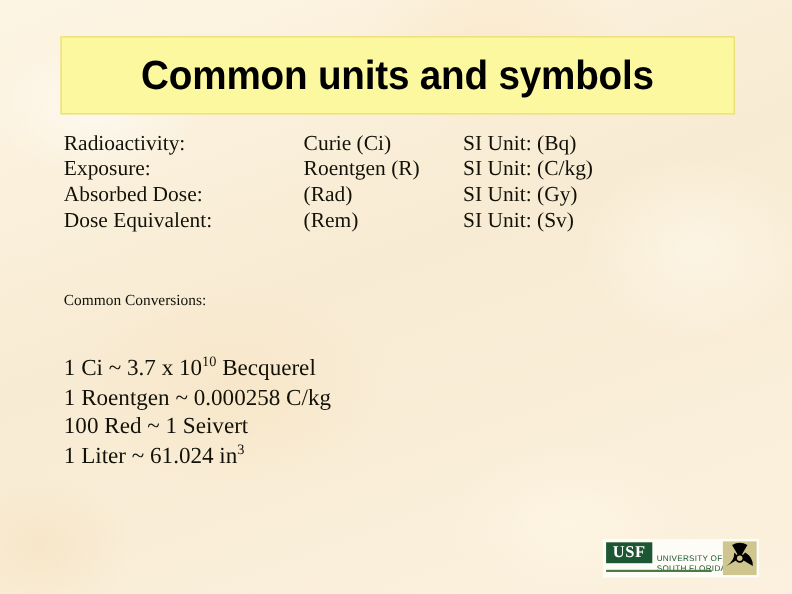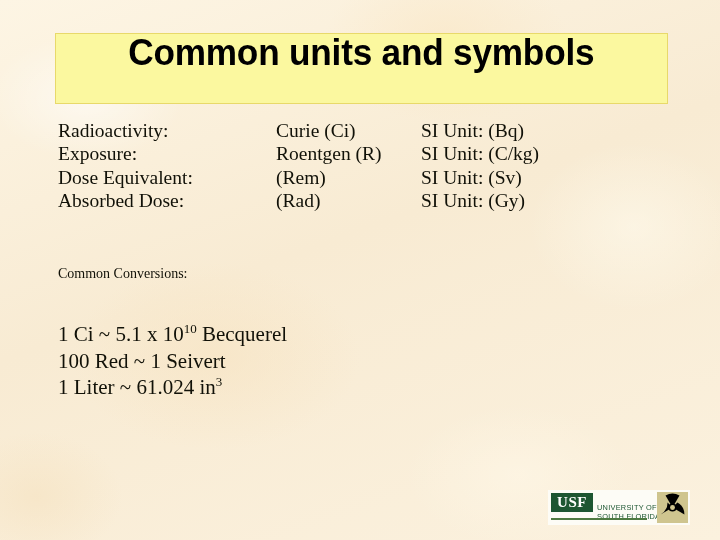--- a/index.html
+++ b/index.html
@@ -33,21 +33,21 @@
   #title-box {
     position: absolute;
     left: 55px;
     top: 33px;
     width: 613px;
     height: 71px;
     background: #fbf89f;
     border: 1px solid #e8d96a;
     box-sizing: border-box;
     display: flex;
-    align-items: flex-start;
+    align-items: center;
     justify-content: center;
   }
   #title-text {
     font-family: "Liberation Sans", sans-serif;
     font-weight: bold;
     font-size: 37px;
     color: #000000;
     letter-spacing: -0.2px;
     transform: scaleX(0.95);
     white-space: nowrap;
@@ -174,37 +174,40 @@
         <td class="col-quantity">Radioactivity:</td>
         <td class="col-unit">Curie (Ci)</td>
         <td class="col-si">SI Unit: (Bq)</td>
       </tr>
       <tr>
         <td class="col-quantity">Exposure:</td>
         <td class="col-unit">Roentgen (R)</td>
         <td class="col-si">SI Unit: (C/kg)</td>
       </tr>
       <tr>
+        <td class="col-quantity">Absorbed Dose:</td>
+        <td class="col-unit">(Rad)</td>
+        <td class="col-si">SI Unit: (Gy)</td>
+      </tr>
+      <tr>
         <td class="col-quantity">Dose Equivalent:</td>
         <td class="col-unit">(Rem)</td>
         <td class="col-si">SI Unit: (Sv)</td>
       </tr>
-      <tr>
-        <td class="col-quantity">Absorbed Dose:</td>
-        <td class="col-unit">(Rad)</td>
-        <td class="col-si">SI Unit: (Gy)</td>
-      </tr>
     </tbody>
   </table>
 
   <div id="conversions-heading">Common Conversions:</div>
 
   <ul id="conversions-list">
     <li>
-      <span>1 Ci ~ 5.1 x 10</span><sup>10</sup><span> Becquerel</span>
+      <span>1 Ci ~ 3.7 x 10</span><sup>10</sup><span> Becquerel</span>
+    </li>
+    <li>
+      <span>1 Roentgen ~ 0.000258 C/kg</span><sup></sup><span></span>
     </li>
     <li>
       <span>100 Red ~ 1 Seivert</span><sup></sup><span></span>
     </li>
     <li>
       <span>1 Liter ~ 61.024 in</span><sup>3</sup><span></span>
     </li>
   </ul>
 
   <div id="usf-logo">

